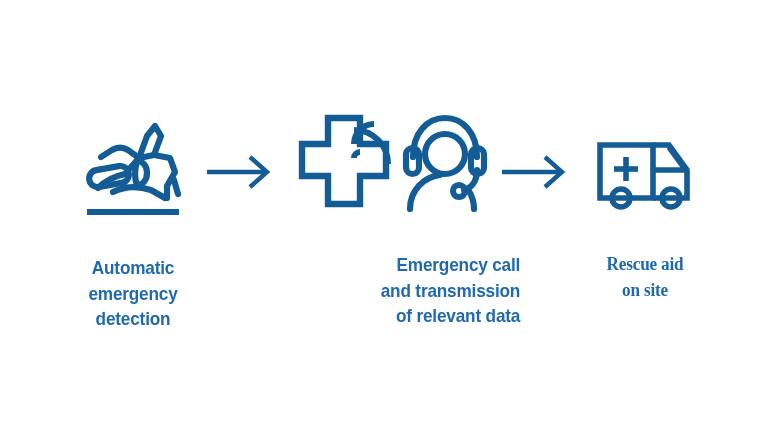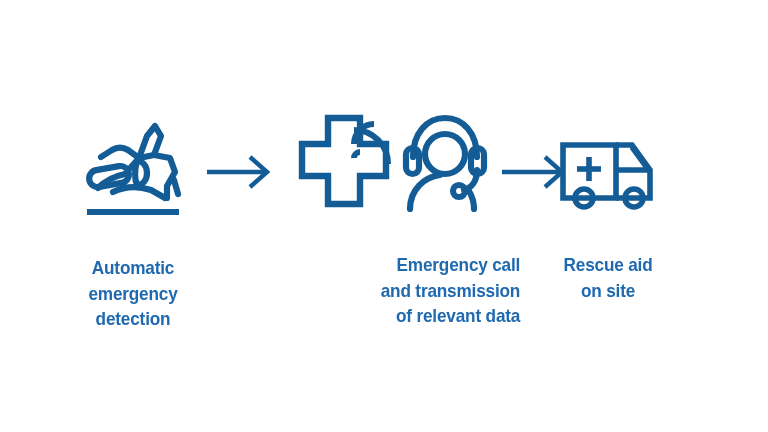--- a/index.html
+++ b/index.html
@@ -52,21 +52,21 @@
     font-size: 18.5px;
     line-height: 1.38;
     font-weight: 700;
     letter-spacing: -0.2px;
     white-space: pre-line;
     transform: scaleX(0.93);
   }
 
   .step-1 { left: 133px; }
   .step-2 { left: 390px; width: 280px; margin-left: -140px; text-align: right; }
-  .step-3 { left: 608px; }
+  .step-3 { left: 645px; font-family: Liberation Serif, serif; }
 
   .arrow {
     position: absolute;
     top: 152px;
     width: 70px;
     height: 40px;
     margin-left: -35px;
   }
   .arrow-1 { left: 240px; }
   .arrow-2 { left: 535px; }

